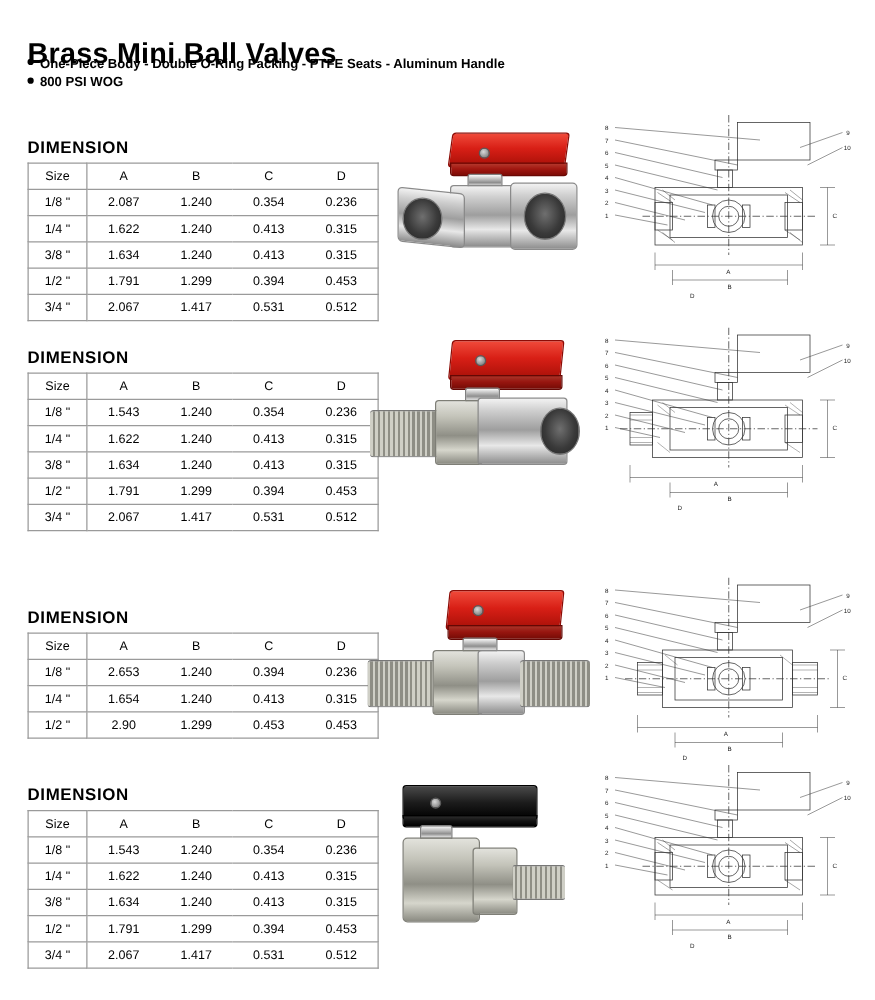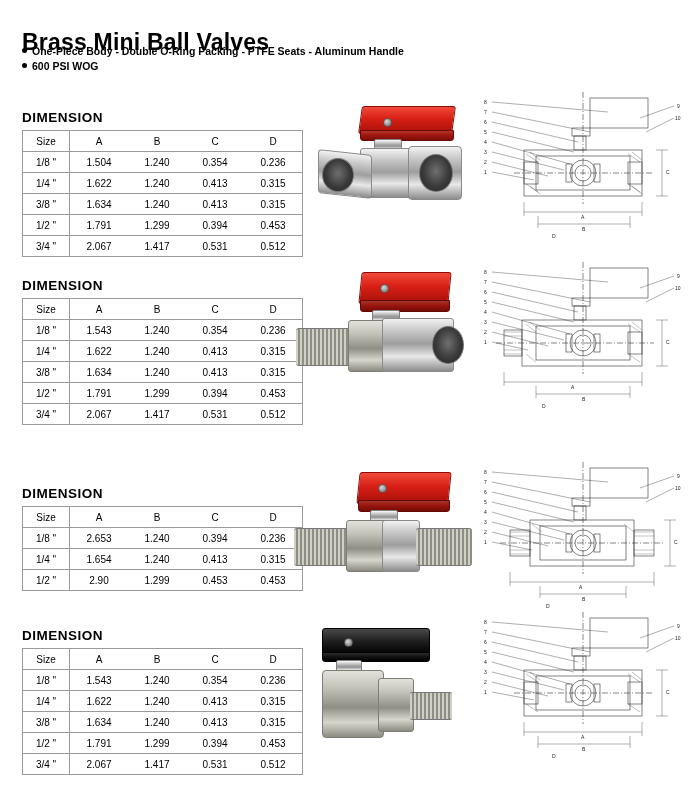--- a/index.html
+++ b/index.html
@@ -146,39 +146,39 @@
 </style>
 </head>
 <body>
 
 <div class="page">
 
   <h1 class="title">Brass Mini Ball Valves</h1>
 
   <div class="bullets">
     <div><span class="bullet-dot"></span><span>One-Piece Body - Double O-Ring Packing - PTFE Seats - Aluminum Handle</span></div>
-    <div><span class="bullet-dot"></span><span>600 PSI WOG</span></div>
+    <div><span class="bullet-dot"></span><span>800 PSI WOG</span></div>
   </div>
 
   <div class="block" style="left:22px; top:110px;">
     <div class="dim-heading" style="width:258px;">DIMENSION</div>
     <table class="dim" style="width:258px;">
       <thead>
         <tr>
           <th class="size">Size</th>
           <th class="coldata">A</th>
           <th class="coldata">B</th>
           <th class="coldata">C</th>
           <th class="coldata">D</th>
         </tr>
       </thead>
       <tbody>
         <tr>
             <td class="size">1/8 "</td>
-            <td>1.504</td>
+            <td>2.087</td>
             <td>1.240</td>
             <td>0.354</td>
             <td>0.236</td>
           </tr>
         <tr>
             <td class="size">1/4 "</td>
             <td>1.622</td>
             <td>1.240</td>
             <td>0.413</td>
             <td>0.315</td>

